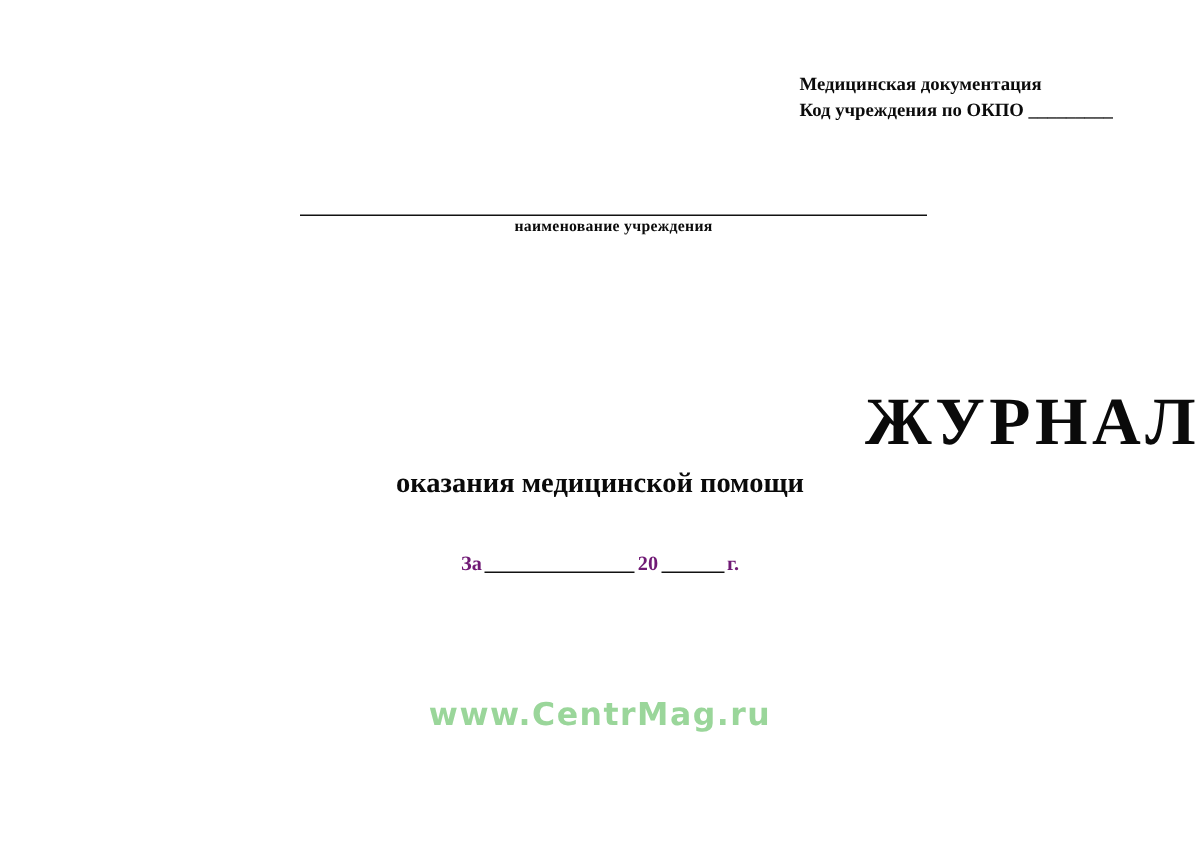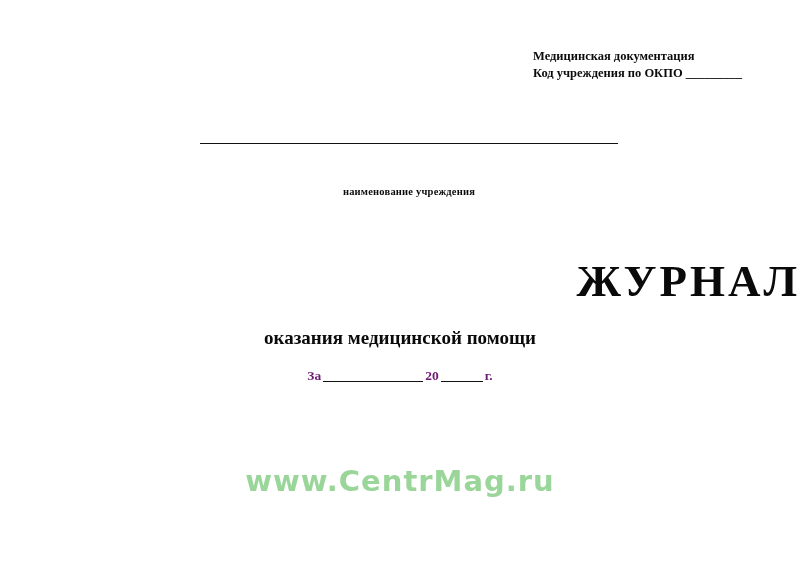--- a/index.html
+++ b/index.html
@@ -50,21 +50,20 @@
     position: absolute;
     top: 146px;
     left: 200px;
     width: 418px;
     text-align: center;
     font-family: "Liberation Serif", serif;
     font-weight: bold;
     font-size: 10.5px;
     color: #0b0b0b;
     letter-spacing: 0.2px;
-    margin-top: 40px;
   }
 
   
   .title {
     position: absolute;
     top: 243px;
     left: 0;
     width: 800px;
     text-align: right;
     font-family: "Liberation Serif", serif;
@@ -78,21 +77,20 @@
   .subtitle {
     position: absolute;
     top: 312px;
     left: 0;
     width: 800px;
     text-align: center;
     font-family: "Liberation Serif", serif;
     font-weight: bold;
     font-size: 19px;
     color: #0a0a0a;
-    margin-top: 15px;
   }
 
   
   .yearline {
     position: absolute;
     top: 368px;
     left: 0;
     width: 800px;
     text-align: center;
     font-family: "Liberation Serif", serif;
@@ -117,21 +115,21 @@
   }
 
   
   .watermark {
     position: absolute;
     top: 464px;
     left: 0;
     width: 800px;
     text-align: center;
     font-family: "DejaVu Sans", sans-serif;
-    font-size: 29px;
+    font-size: 21px;
     font-weight: bold;
     color: #9ad69a;
     letter-spacing: 1px;
   }
 </style>
 </head>
 <body>
 
 <div class="page">
 

